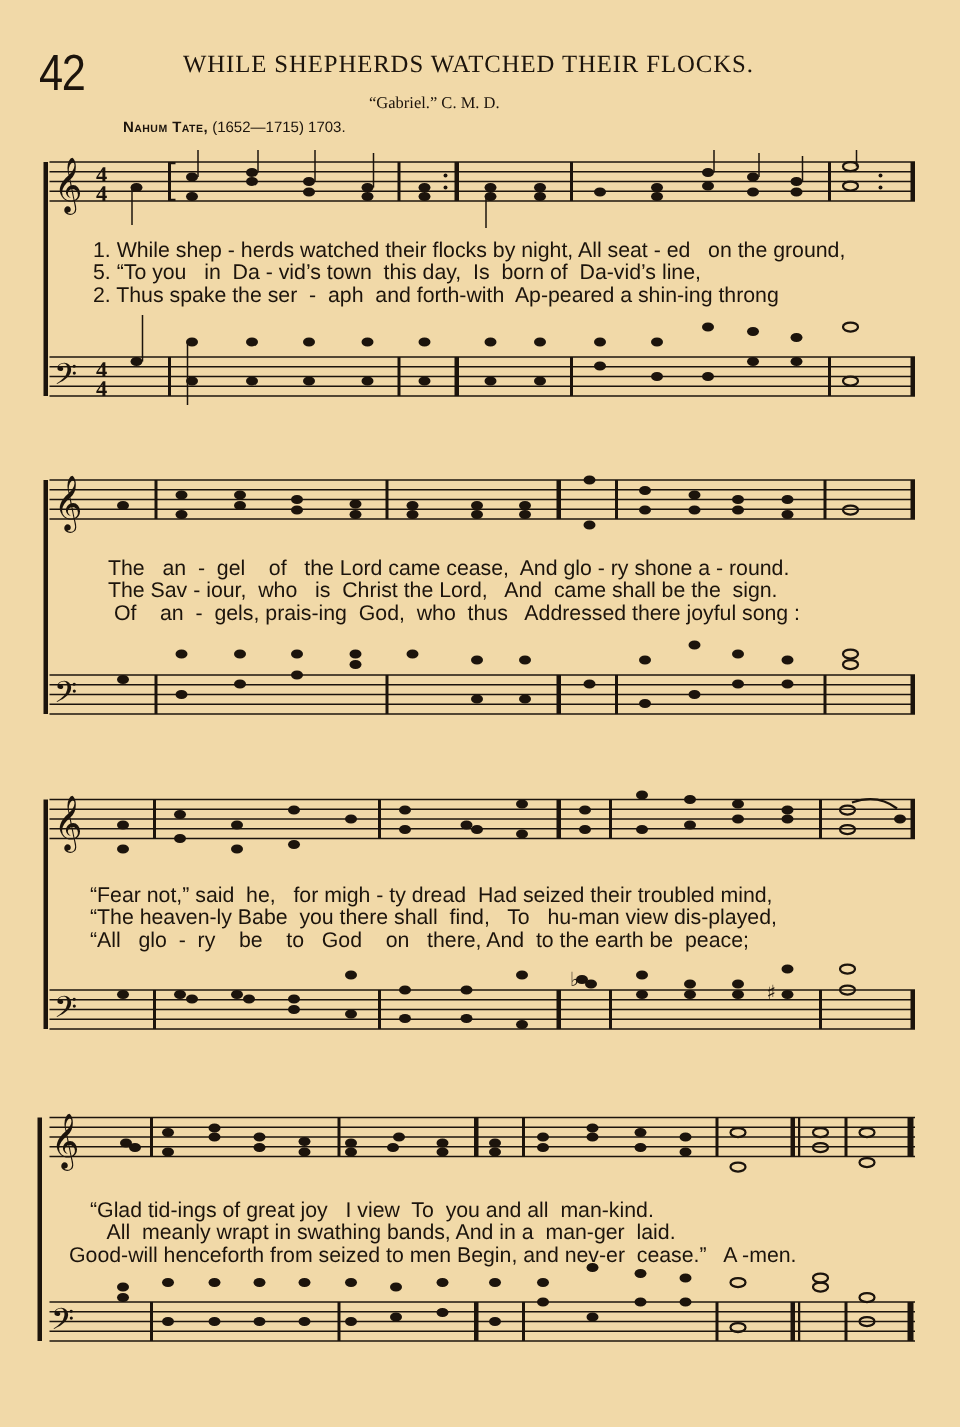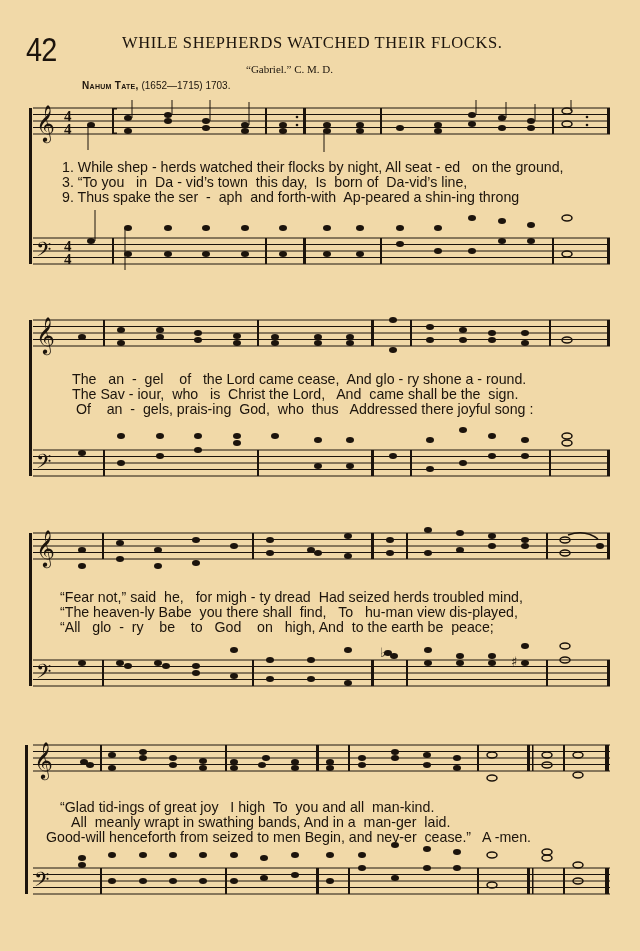--- a/index.html
+++ b/index.html
@@ -129,22 +129,22 @@
       <rect x="552" y="138" width="2" height="26"></rect>
     <rect x="303" y="138" width="3" height="26"></rect>
       <rect x="607" y="138" width="3" height="26"></rect>
     <circle cx="297" cy="17" r="1.3"></circle>
       <circle cx="297" cy="25" r="1.3"></circle>
       <circle cx="587" cy="17" r="1.3"></circle>
       <circle cx="587" cy="25" r="1.3"></circle>
   </g>
 </svg>
 <div class="lyric" style="left:62px;top:160px">1. While shep - herds watched their flocks by night, All seat - ed   on the ground,</div>
-<div class="lyric" style="left:62px;top:175px">3. “To you   in  Da - vid’s town  this day,  Is  born of  Da-vid’s line,</div>
-<div class="lyric" style="left:62px;top:190px">9. Thus spake the ser  -  aph  and forth-with  Ap-peared a shin-ing throng</div>
+<div class="lyric" style="left:62px;top:175px">5. “To you   in  Da - vid’s town  this day,  Is  born of  Da-vid’s line,</div>
+<div class="lyric" style="left:62px;top:190px">2. Thus spake the ser  -  aph  and forth-with  Ap-peared a shin-ing throng</div>
 
 <svg class="system" style="top:312px" width="640" height="180" viewBox="0 0 640 180">
   <g stroke="#1c140c" stroke-width="1">
     <line x1="33" y1="8" x2="610" y2="8"></line>
       <line x1="33" y1="14.5" x2="610" y2="14.5"></line>
       <line x1="33" y1="21" x2="610" y2="21"></line>
       <line x1="33" y1="27.5" x2="610" y2="27.5"></line>
       <line x1="33" y1="34" x2="610" y2="34"></line>
     <line x1="33" y1="138" x2="610" y2="138"></line>
       <line x1="33" y1="144.5" x2="610" y2="144.5"></line>
@@ -315,23 +315,23 @@
     <rect x="371" y="8" width="3" height="26"></rect>
       <rect x="607" y="8" width="3" height="26"></rect>
     <rect x="102" y="135" width="2" height="26"></rect>
       <rect x="252" y="135" width="2" height="26"></rect>
       <rect x="406" y="135" width="2" height="26"></rect>
       <rect x="546" y="135" width="2" height="26"></rect>
     <rect x="371" y="135" width="3" height="26"></rect>
       <rect x="607" y="135" width="3" height="26"></rect>
   </g>
 </svg>
-<div class="lyric" style="left:60px;top:590px">“Fear not,” said  he,   for migh - ty dread  Had seized herds troubled mind,</div>
+<div class="lyric" style="left:60px;top:590px">“Fear not,” said  he,   for migh - ty dread  Had seized their troubled mind,</div>
 <div class="lyric" style="left:60px;top:605px">“The heaven-ly Babe  you there shall  find,   To   hu-man view dis-played,</div>
-<div class="lyric" style="left:60px;top:620px">“All   glo  -  ry    be    to   God    on   high, And  to the earth be  peace;</div>
+<div class="lyric" style="left:60px;top:620px">“All   glo  -  ry    be    to   God    on   there, And  to the earth be  peace;</div>
 
 <svg class="system" style="top:737px" width="640" height="180" viewBox="0 0 640 180">
   <g stroke="#1c140c" stroke-width="1">
     <line x1="33" y1="8" x2="610" y2="8"></line>
       <line x1="33" y1="14.5" x2="610" y2="14.5"></line>
       <line x1="33" y1="21" x2="610" y2="21"></line>
       <line x1="33" y1="27.5" x2="610" y2="27.5"></line>
       <line x1="33" y1="34" x2="610" y2="34"></line>
     <line x1="33" y1="131" x2="610" y2="131"></line>
       <line x1="33" y1="137.5" x2="610" y2="137.5"></line>
@@ -424,15 +424,15 @@
       <rect x="225" y="131" width="2" height="26"></rect>
       <rect x="348" y="131" width="2" height="26"></rect>
       <rect x="477" y="131" width="2" height="26"></rect>
       <rect x="563" y="131" width="2" height="26"></rect>
     <rect x="316" y="131" width="3" height="26"></rect>
       <rect x="527" y="131" width="3" height="26"></rect>
       <rect x="532" y="131" width="1.5" height="26"></rect>
       <rect x="605" y="131" width="4" height="26"></rect>
   </g>
 </svg>
-<div class="lyric" style="left:60px;top:800px">“Glad tid-ings of great joy   I high  To  you and all  man-kind.</div>
+<div class="lyric" style="left:60px;top:800px">“Glad tid-ings of great joy   I view  To  you and all  man-kind.</div>
 <div class="lyric" style="left:60px;top:815px">   All  meanly wrapt in swathing bands, And in a  man-ger  laid.</div>
 <div class="lyric" style="left:46px;top:830px">Good-will henceforth from seized to men Begin, and nev-er  cease.”   A -men.</div>
 
 </body></html>

